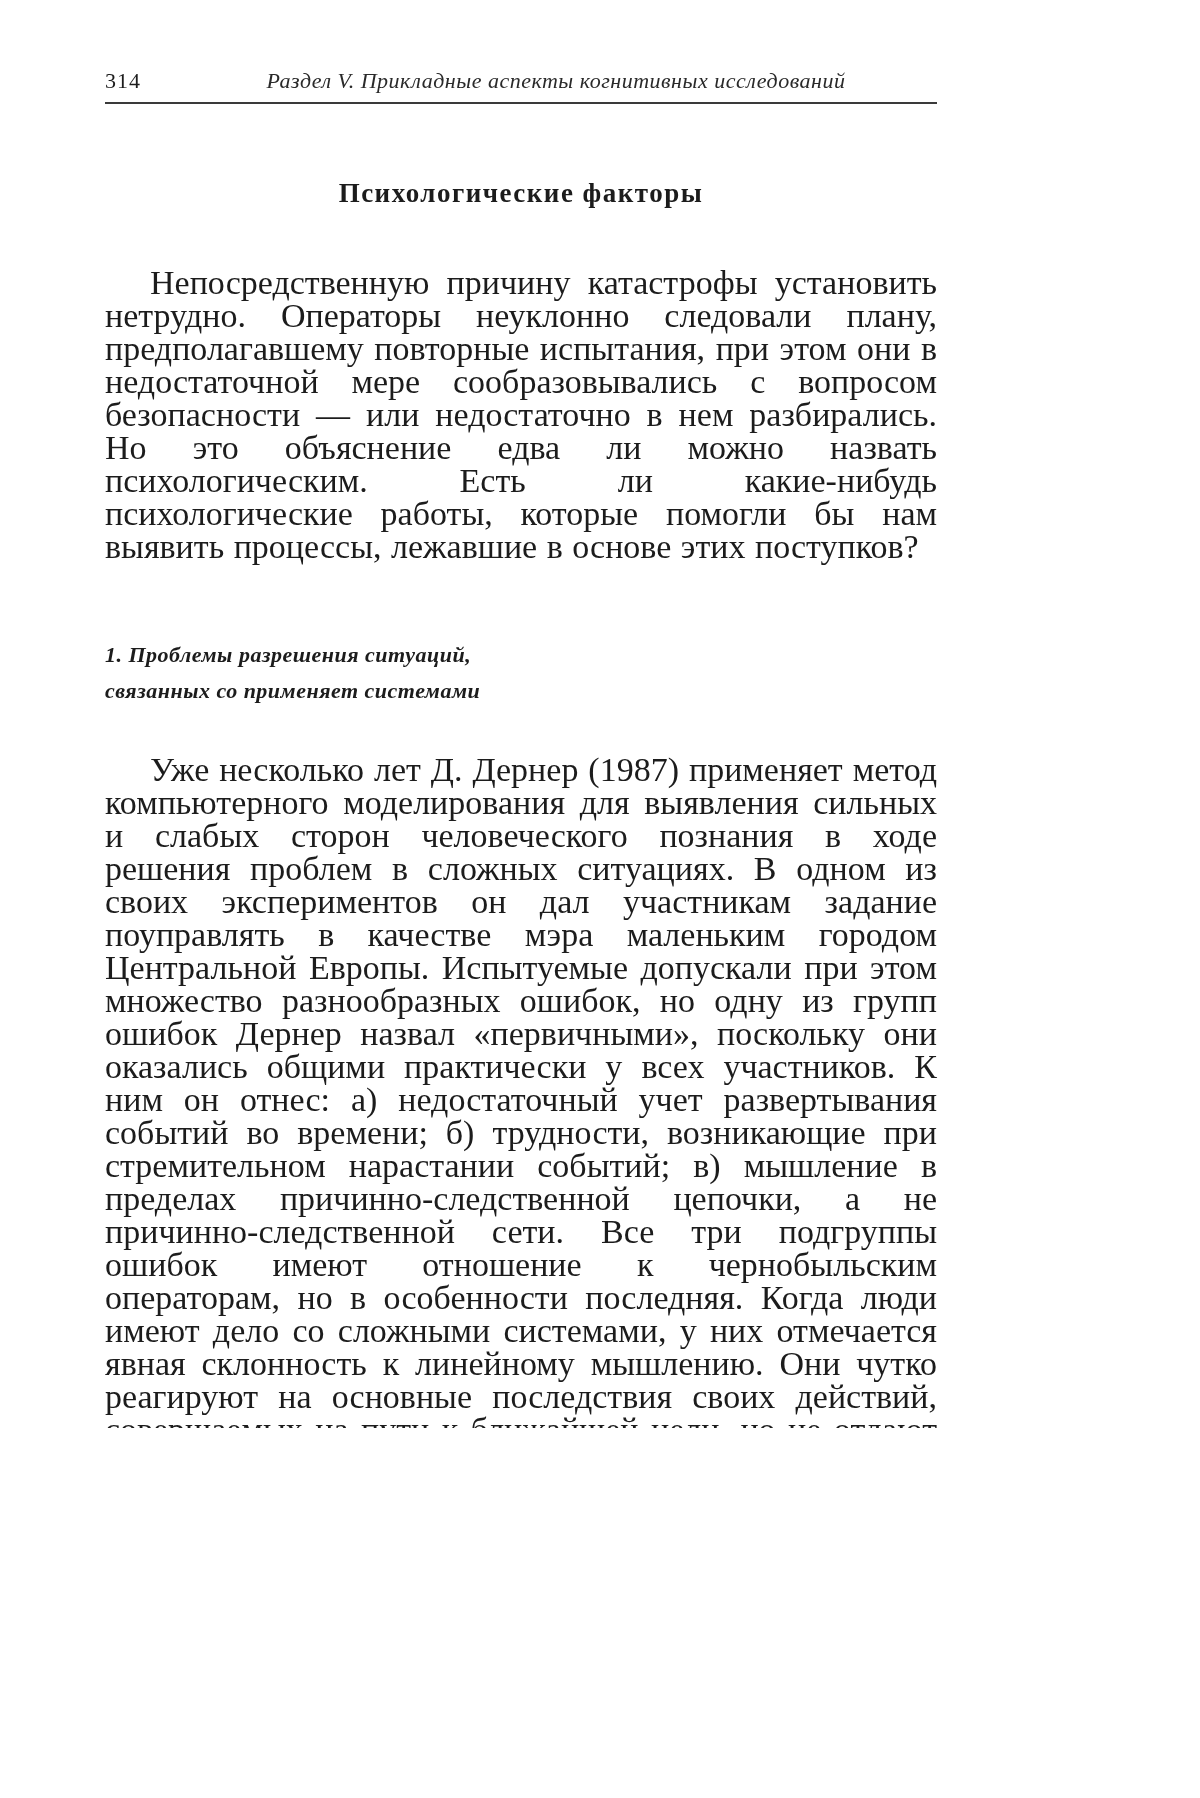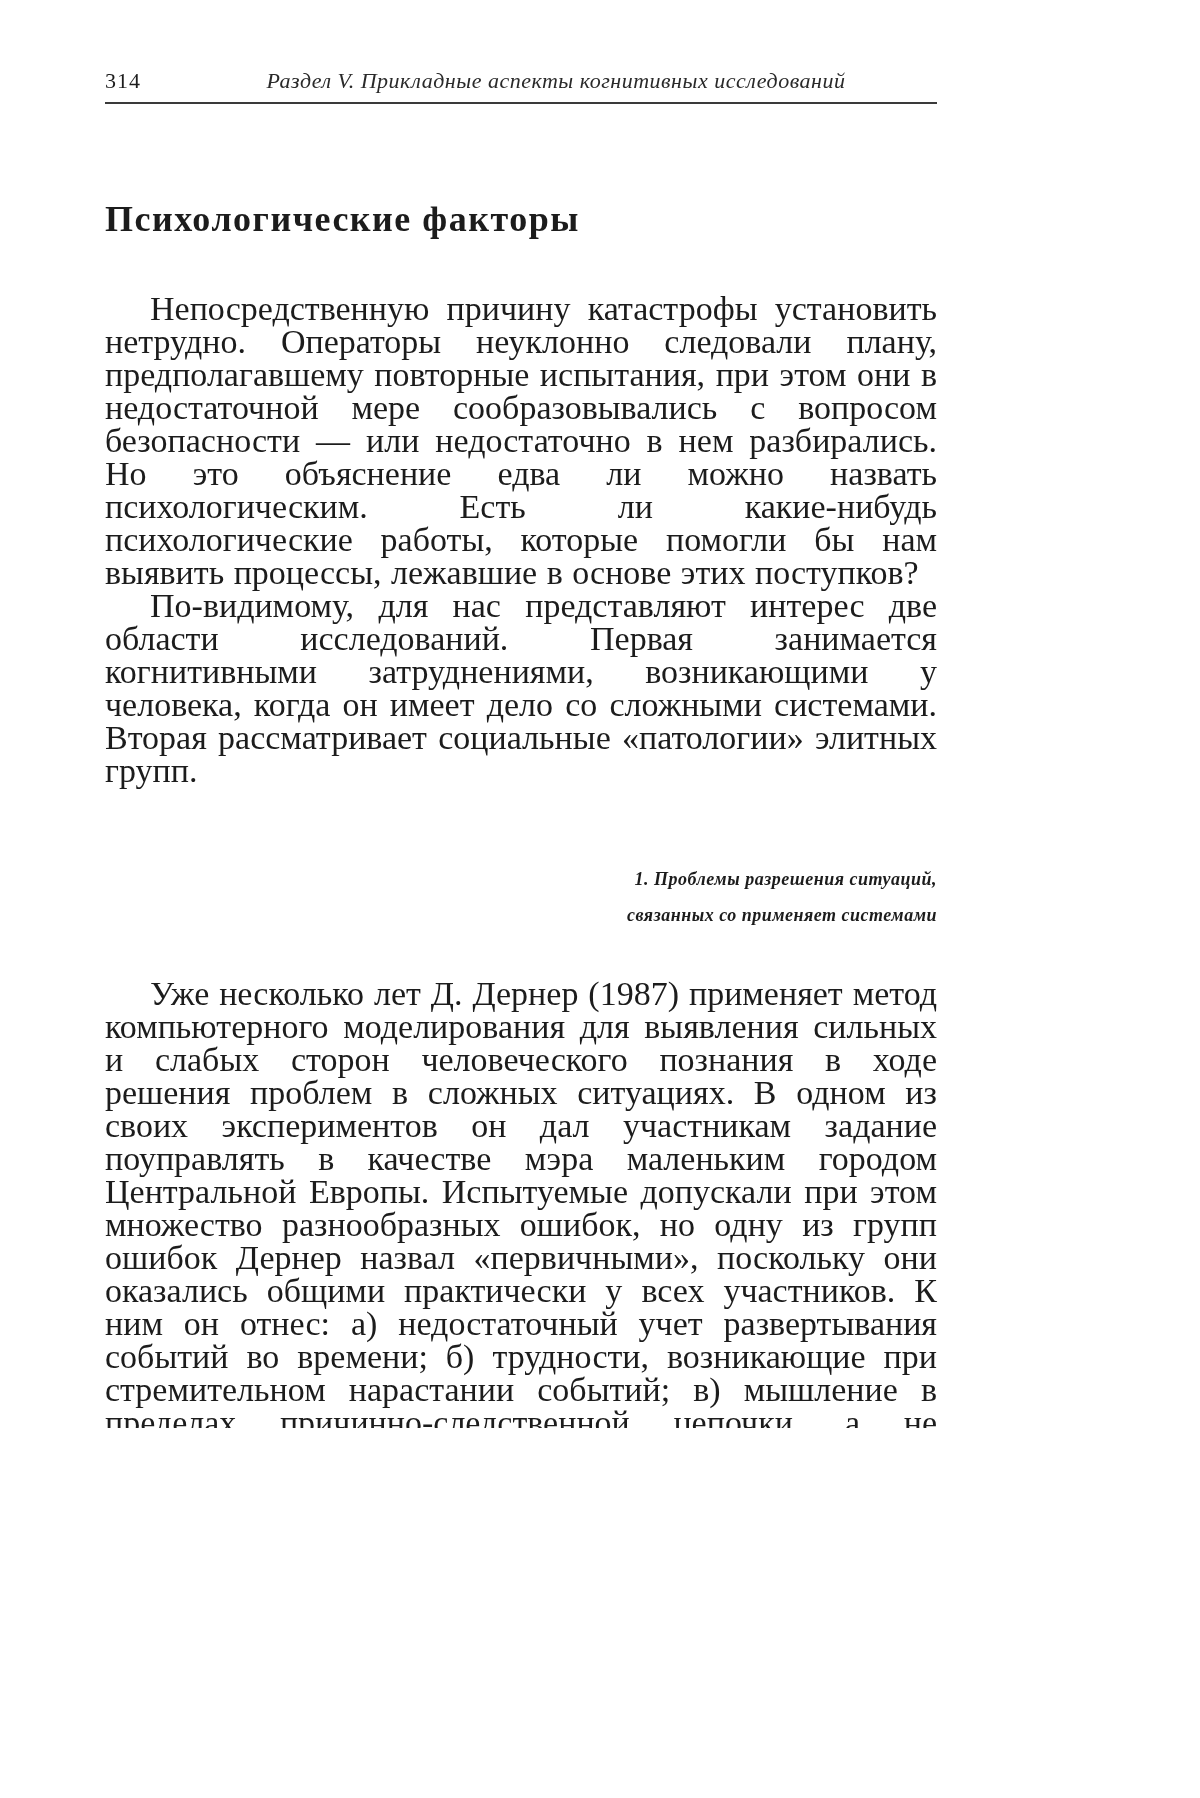--- a/index.html
+++ b/index.html
@@ -38,42 +38,42 @@
     letter-spacing: 1px;
   }
   .head-title {
     display: inline-block;
     margin-left: 120px;
     font-style: italic;
     color: #2a2a2a;
     letter-spacing: 0.5px;
   }
   .title {
-    margin: 98px 0 0 0;
-    text-align: left;
-    font-size: 36px;
+    margin: 72px 0 0 0;
+    text-align: center;
+    font-size: 27px;
     font-weight: bold;
     letter-spacing: 1.5px;
     line-height: 34px;
   }
   .body-par {
     margin: 0;
     font-size: 34px;
     line-height: 33px;
     text-align: justify;
     text-indent: 45px;
     word-spacing: 1px;
   }
   .first-par {
     margin-top: 56px;
   }
   .section-heading {
     margin: 74px 0 12px 0;
-    text-align: right;
-    font-size: 18px;
+    text-align: left;
+    font-size: 22px;
     font-weight: bold;
     font-style: italic;
     line-height: 36px;
     letter-spacing: 0.5px;
   }
   .after-heading {
     margin-top: 44px;
   }
 </style>
 </head>
@@ -84,21 +84,20 @@
 
     <header class="running-head">
       <span class="page-num">314</span>
       <span class="head-title">Раздел V. Прикладные аспекты когнитивных исследований</span>
     </header>
 
     <h1 class="title">Психологические факторы</h1>
 
     <p class="body-par first-par">Непосредственную причину катастрофы установить нетрудно. Операторы неуклонно следовали плану, предполагавшему повторные испытания, при этом они в недостаточной мере сообразовывались с вопросом безопасности — или недостаточно в нем разбирались. Но это объяснение едва ли можно назвать психологическим. Есть ли какие-нибудь психологические работы, которые помогли бы нам выявить процессы, лежавшие в основе этих поступков?</p>
 
-    <p class="body-par">По-видимому, для нас представляют интерес две области исследований. Первая занимается когнитивными затруднениями, возникающими у человека, когда он имеет дело со сложными системами. Вторая рассматривает социальные «патологии» элитных групп.</p>
 
     <h2 class="section-heading">
       <span>1. Проблемы разрешения ситуаций,</span><br>
       <span>связанных со применяет системами</span>
     </h2>
 
     <p class="body-par after-heading">Уже несколько лет Д. Дернер (1987) применяет метод компьютерного моделирования для выявления сильных и слабых сторон человеческого познания в ходе решения проблем в сложных ситуациях. В одном из своих экспериментов он дал участникам задание поуправлять в качестве мэра маленьким городом Центральной Европы. Испытуемые допускали при этом множество разнообразных ошибок, но одну из групп ошибок Дернер назвал «первичными», поскольку они оказались общими практически у всех участников. К ним он отнес: а) недостаточный учет развертывания событий во времени; б) трудности, возникающие при стремительном нарастании событий; в) мышление в пределах причинно-следственной цепочки, а не причинно-следственной сети. Все три подгруппы ошибок имеют отношение к чернобыльским операторам, но в особенности последняя. Когда люди имеют дело со сложными системами, у них отмечается явная склонность к линейному мышлению. Они чутко реагируют на основные последствия своих действий, совершаемых на пути к ближайшей цели, но не отдают себе отчета в их побочном влиянии на оставшуюся часть системы. В случае со сложной системой, элементы которой тесно взаимосвязаны, последствия действий человека распространяются от центра вширь, как круги на воде, но человек может «видеть» результаты своего воздействия лишь в пределах узкого сектора, которым он занят в данный момент. Аналогичные наблюдения были сделаны Бремером, использовавшим в исследовании иные комплексные имитационные задачи (Brehmer 1987). Эти идеи также согласуются с представлениями Саймона</p>
 
   </div>
 </div>

